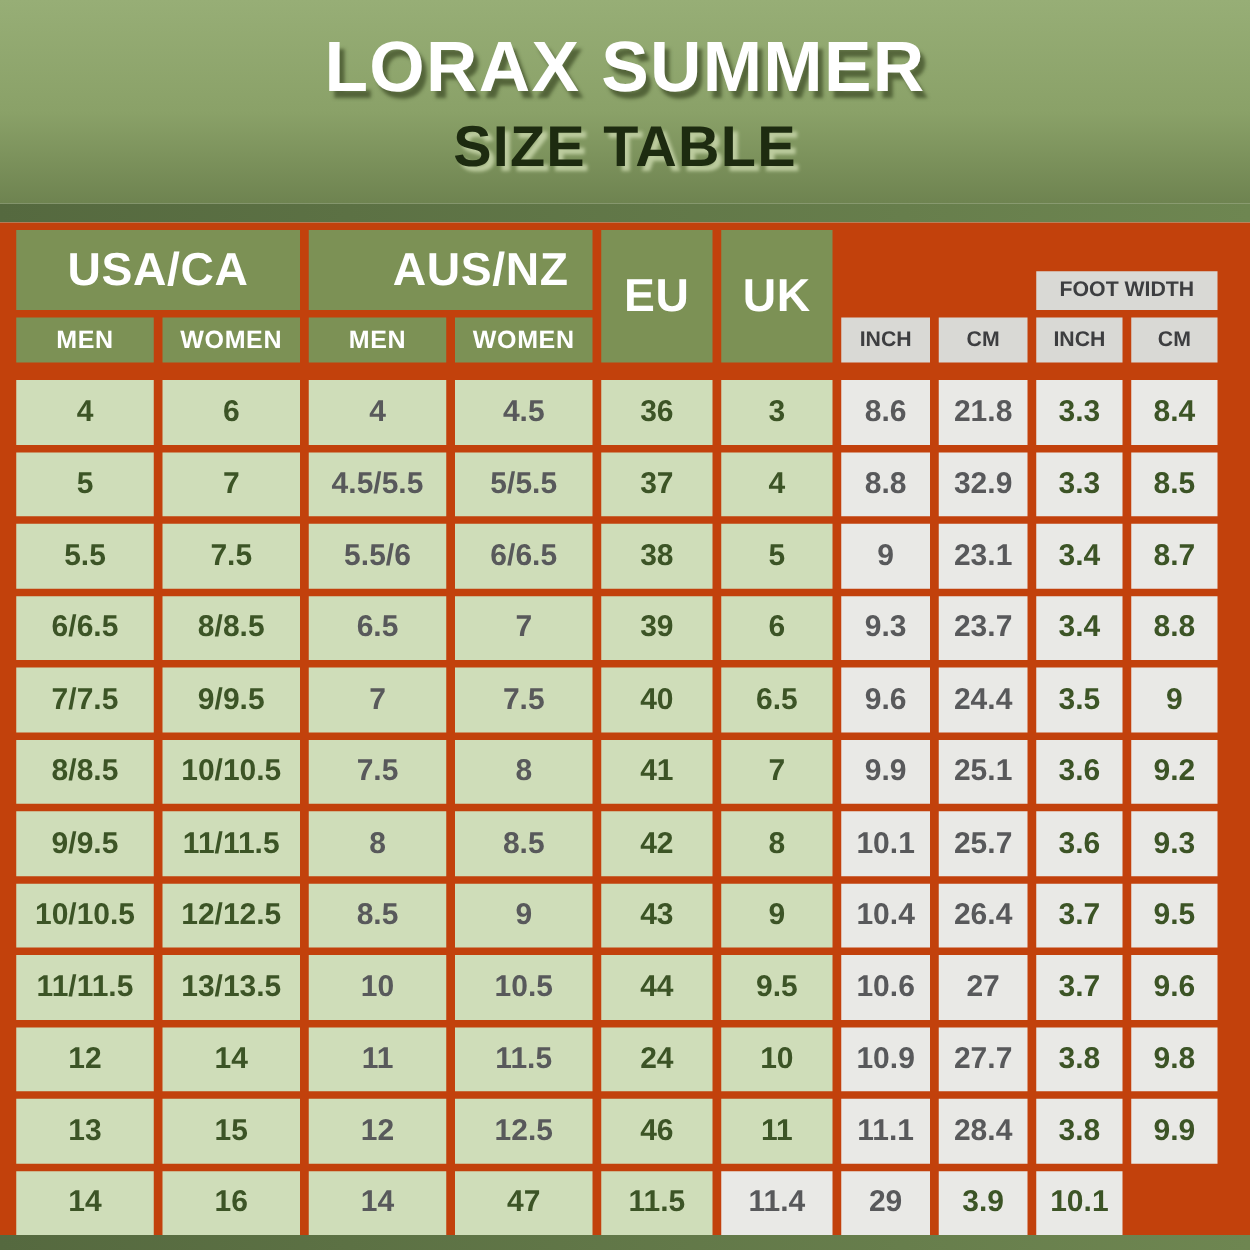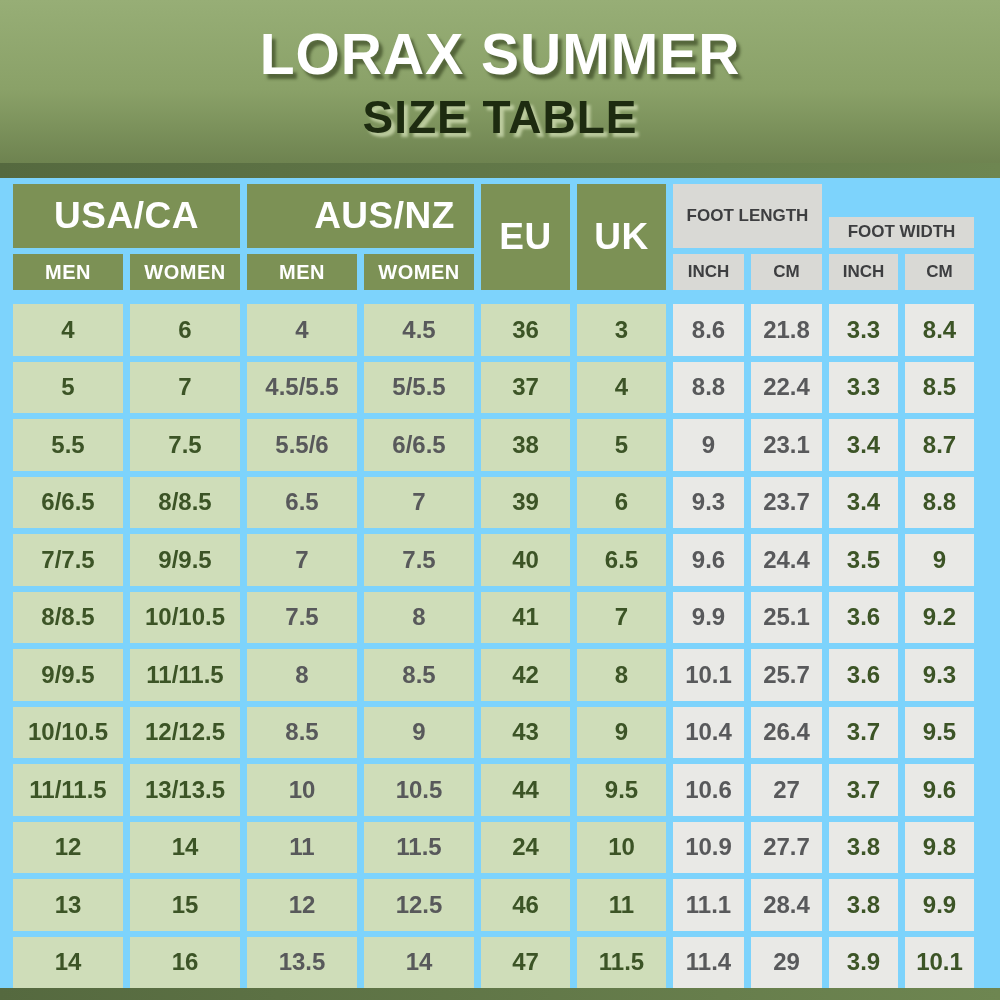--- a/index.html
+++ b/index.html
@@ -38,21 +38,21 @@
     text-shadow:4px 4px 3px rgba(200,214,170,.85);
     margin-top:8px;
   }
 
   .band{width:100%;}
   .band-top{height:15px;flex:0 0 15px;background:linear-gradient(90deg,var(--band-dark),var(--band-light));}
   .band-bottom{height:12px;flex:0 0 12px;background:linear-gradient(90deg,var(--band-dark),var(--band-light));}
 
   
   .table-area{
-    flex:1 1 auto;background:#7dd3fc;
+    flex:1 1 auto;background:#c2410c;
     padding:6px 0 0 13px;
   }
   .grid{
     display:grid;
     grid-template-columns:110px 110px 110px 110px 89px 89px 71px 71px 69px 69px;
     column-gap:7px;row-gap:6px;
   }
   .header-grid{grid-template-rows:64px 36px;}
   .body-grid{grid-auto-rows:51.5px;margin-top:14px;}
 
@@ -95,21 +95,20 @@
 
   <div class="band band-top"></div>
 
   <main class="table-area">
 
     <div class="grid header-grid">
       <div class="hcell green hc-big span-usa">USA/CA</div>
       <div class="hcell green hc-big span-aus">AUS/NZ</div>
       <div class="hcell green hc-big pos-eu">EU</div>
       <div class="hcell green hc-big pos-uk">UK</div>
-      <div class="hcell gray hc-foot span-flen">FOOT LENGTH</div>
       <div class="hcell gray hc-foot span-fwid">FOOT WIDTH</div>
 
       <div class="hcell green hc-sub r2c1">MEN</div>
       <div class="hcell green hc-sub r2c2">WOMEN</div>
       <div class="hcell green hc-sub r2c3">MEN</div>
       <div class="hcell green hc-sub r2c4">WOMEN</div>
       <div class="hcell gray hc-unit r2c7">INCH</div>
       <div class="hcell gray hc-unit r2c8">CM</div>
       <div class="hcell gray hc-unit r2c9">INCH</div>
       <div class="hcell gray hc-unit r2c10">CM</div>
@@ -126,21 +125,21 @@
         <div class="cell c7">21.8</div>
         <div class="cell c8">3.3</div>
         <div class="cell c9">8.4</div>
         <div class="cell c0">5</div>
         <div class="cell c1">7</div>
         <div class="cell c2">4.5/5.5</div>
         <div class="cell c3">5/5.5</div>
         <div class="cell c4">37</div>
         <div class="cell c5">4</div>
         <div class="cell c6">8.8</div>
-        <div class="cell c7">22.4</div>
+        <div class="cell c7">32.9</div>
         <div class="cell c8">3.3</div>
         <div class="cell c9">8.5</div>
         <div class="cell c0">5.5</div>
         <div class="cell c1">7.5</div>
         <div class="cell c2">5.5/6</div>
         <div class="cell c3">6/6.5</div>
         <div class="cell c4">38</div>
         <div class="cell c5">5</div>
         <div class="cell c6">9</div>
         <div class="cell c7">23.1</div>
@@ -221,21 +220,20 @@
         <div class="cell c2">12</div>
         <div class="cell c3">12.5</div>
         <div class="cell c4">46</div>
         <div class="cell c5">11</div>
         <div class="cell c6">11.1</div>
         <div class="cell c7">28.4</div>
         <div class="cell c8">3.8</div>
         <div class="cell c9">9.9</div>
         <div class="cell c0">14</div>
         <div class="cell c1">16</div>
-        <div class="cell c2">13.5</div>
         <div class="cell c3">14</div>
         <div class="cell c4">47</div>
         <div class="cell c5">11.5</div>
         <div class="cell c6">11.4</div>
         <div class="cell c7">29</div>
         <div class="cell c8">3.9</div>
         <div class="cell c9">10.1</div>
       </div>
 
   </main>

